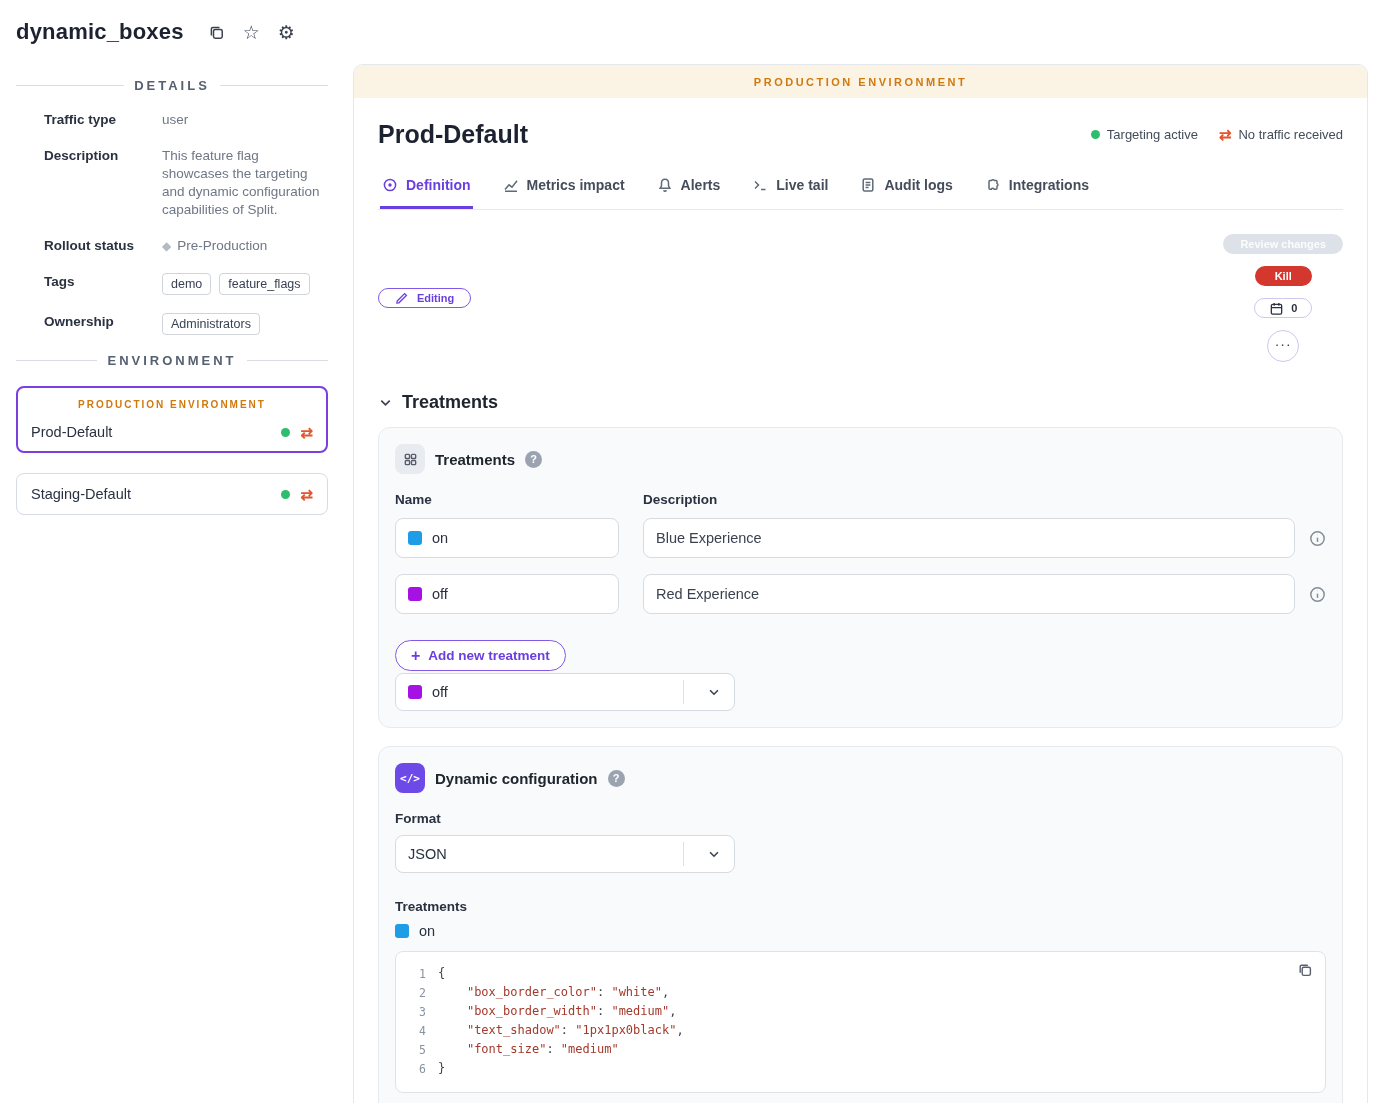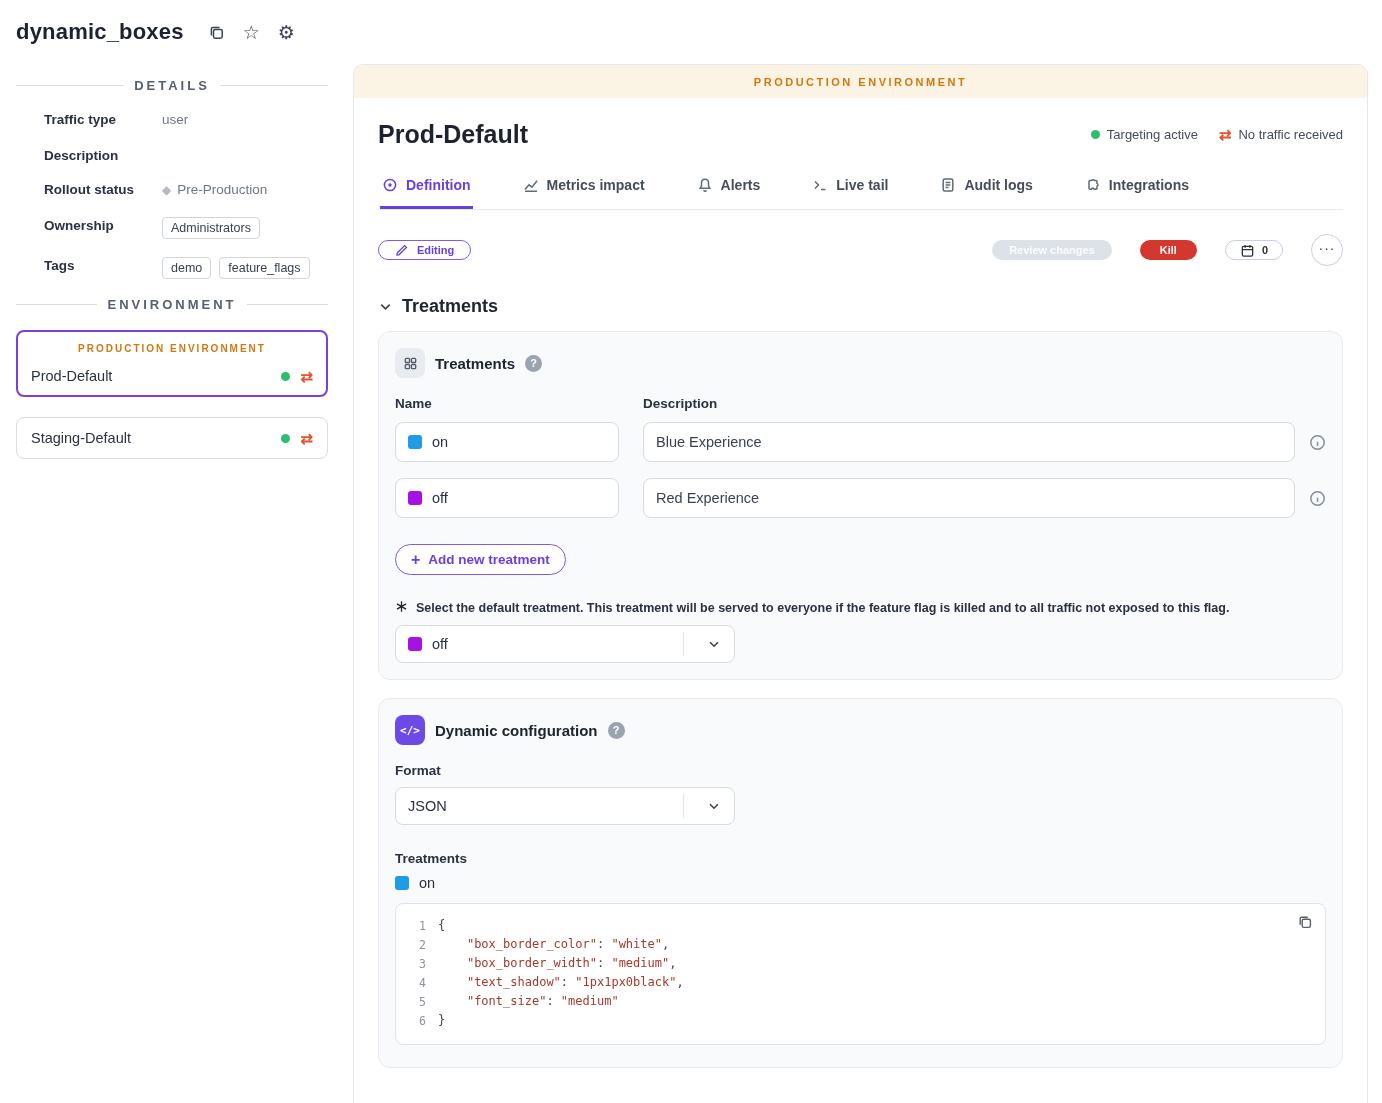--- a/index.html
+++ b/index.html
@@ -39,32 +39,32 @@
   .panel { flex:1; border:1px solid #e4e7ec; border-radius:10px; overflow:hidden; height:1080px; background:#fff; }
   .env-banner { background:#fbf3e4; text-align:center; padding:11px 0 10px; font-size:11px; font-weight:700; letter-spacing:2.5px; color:#d0790f; }
 
   .panel-head { padding:22px 24px 0; }
   .title-row { display:flex; align-items:center; }
   .title-row h2 { font-size:25px; font-weight:700; color:#1c2230; flex:1; }
   .status-group { display:flex; align-items:center; gap:7px; font-size:13px; color:#444c5a; }
   .status-group .swap { margin-left:14px; }
 
   .tabs-wrap { border-bottom:1px solid #e6e9ed; margin-top:26px; }
-  .tabs { display:flex; gap:48px; padding:0 2px; }
+  .tabs { display:flex; gap:28px; padding:0 2px; }
   .tab { display:flex; align-items:center; gap:8px; font-size:14px; font-weight:600; color:#454d5c;
     padding:2px 2px 13px; cursor:pointer; border-bottom:3px solid transparent; }
   .tab .tab-icon { display:inline-flex; color:#5f6a78; }
   .tab.active { color:#6a3fe0; border-bottom-color:#6a3fe0; }
   .tab.active .tab-icon { color:#6a3fe0; }
 
   .toolbar { display:flex; align-items:center; padding:24px 24px 0; }
   .btn { display:inline-flex; align-items:center; gap:8px; height:20px; border-radius:16px; font-size:11px;
     font-weight:600; cursor:pointer; border:1px solid transparent; padding:0 16px; }
   .btn-editing { border-color:#8059e8; color:#6a3fe0; background:#fff; }
-  .toolbar-right { margin-left:auto; display:flex; align-items:center; gap:28px; }
+  .toolbar-right { margin-left:auto; display:flex; align-items:center; gap:12px;flex-direction:column; }
   .btn-review { background:#dde2e9; color:#fbfcfd; cursor:default; }
   .btn-kill { background:#d4372e; color:#fff; padding:0 19px; }
   .btn-cal { border-color:#cdc8ee; color:#2a3140; background:#fff; gap:7px; padding:0 14px; }
   .btn-more { width:32px; height:32px; border-radius:50%; border:1px solid #cdc8ee; background:#fff;
     display:inline-flex; align-items:center; justify-content:center; color:#3a4250; font-size:14px;
     letter-spacing:1px; cursor:pointer; padding-bottom:4px; }
 
   .section-head { display:flex; align-items:center; gap:9px; padding:30px 24px 0; font-size:18px; font-weight:700; color:#20262f; }
   .section-head .chev { display:inline-flex; color:#3b4252; cursor:pointer; }
 
@@ -139,41 +139,42 @@
       <span class="line"></span>
     </div>
 
     <div class="detail-row">
       <div class="dlabel">Traffic type</div>
       <div class="dvalue">user</div>
     </div>
 
     <div class="detail-row">
       <div class="dlabel">Description</div>
+      <div class="dvalue">This feature flag showcases the targeting and dynamic configuration capabilities of Split.</div>
     </div>
 
     <div class="detail-row">
       <div class="dlabel">Rollout status</div>
       <div class="dvalue">
         <span class="diamond">◆</span><span>Pre-Production</span>
-      </div>
-    </div>
-
-    <div class="detail-row">
-      <div class="dlabel">Ownership</div>
-      <div class="chips">
-        <span class="chip">Administrators</span>
       </div>
     </div>
 
     <div class="detail-row">
       <div class="dlabel">Tags</div>
       <div class="chips">
         <span class="chip">demo</span>
         <span class="chip">feature_flags</span>
+      </div>
+    </div>
+
+    <div class="detail-row">
+      <div class="dlabel">Ownership</div>
+      <div class="chips">
+        <span class="chip">Administrators</span>
       </div>
     </div>
 
     <div class="sec-heading" style="margin-top:16px;">
       <span class="line"></span>
       <span class="sec-text">ENVIRONMENT</span>
       <span class="line"></span>
     </div>
 
     <div class="env-card selected">
@@ -360,28 +361,20 @@
               <path d="M8 4.6 v0.2"></path>
           </svg>
         </span>
       </div>
 
       <button class="btn-add">
         <span class="plus">+</span>
         <span>Add new treatment</span>
       </button>
 
-      <div class="note">
-        <span class="note-ic">
-          <svg width="13" height="13" viewBox="0 0 16 16" fill="none" stroke="currentColor" stroke-width="1.6">
-            <path d="M8 1.5 v13 M2.4 4.7 l11.2 6.6 M13.6 4.7 L2.4 11.3"></path>
-          </svg>
-        </span>
-        <span>Select the default treatment. This treatment will be served to everyone if the feature flag is killed and to all traffic not exposed to this flag.</span>
-      </div>
 
       <div class="dropdown">
         <span class="sq" style="background: rgb(167, 18, 228);"></span>
         <span class="dd-text">off</span>
         <span class="dd-divider"></span>
         <span class="dd-chev">
           <svg width="14" height="14" viewBox="0 0 16 16" fill="none" stroke="currentColor" stroke-width="1.8">
             <path d="M3.5 6 L8 10.5 L12.5 6"></path>
           </svg>
         </span>

